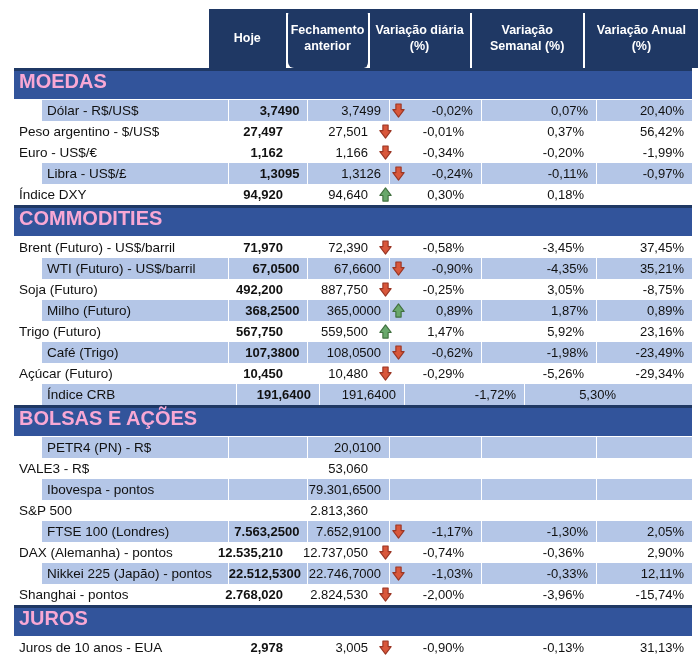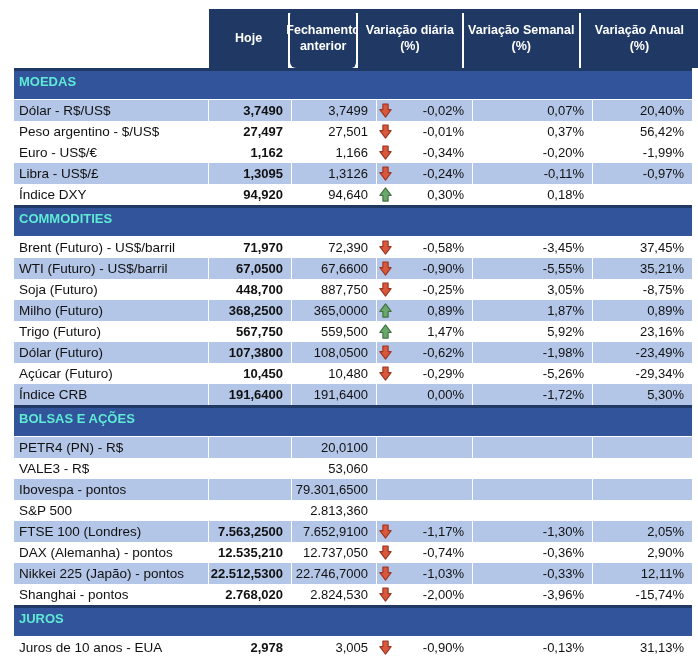--- a/index.html
+++ b/index.html
@@ -21,34 +21,34 @@
 
   
   .header-row{display:flex;margin:9px 0 0 209px;height:59px;}
   .hcell{
     background:var(--header-bg);color:#fff;font-weight:bold;font-size:12.5px;line-height:1.25;
     display:flex;align-items:center;justify-content:center;text-align:center;
     box-sizing:border-box;border-right:2px solid #fff;padding:2px 4px;
   }
   .hcell:last-child{border-right:none;}
   .w-hoje{width:83px;}
-  .w-fech{width:68px;border-radius:6px;}
+  .w-fech{width:82px;border-radius:6px;}
   .w-vdia{width:108px;}
   .w-vsem{width:120px;}
   .w-vano{width:120px;}
 
   
   #sections{margin-left:14px;width:678px;}
   .section-bar{
     box-sizing:border-box;height:32px;background:var(--section-bg);
     border-top:3px solid var(--header-bg);border-bottom:1px solid #fff;
-    color:#5eead4;font-weight:bold;font-size:13px;line-height:21px;padding-left:5px;
+    color:#f9a8d4;font-weight:bold;font-size:20px;line-height:21px;padding-left:5px;
   }
   .row{display:flex;height:21px;line-height:21px;font-size:13px;background:#fff;}
-  .row.shaded{background:var(--stripe-bg);}
+  .row.shaded{background:var(--stripe-bg);margin-left:28px;}
   .cell{
     box-sizing:border-box;border-right:1px solid #fff;
     text-align:right;padding-right:8px;overflow:hidden;white-space:nowrap;
   }
   .cell.label{width:195px;text-align:left;padding:0 0 0 5px;font-size:13.5px;}
   .cell.hoje{width:83px;font-weight:bold;}
   .cell.fech{width:85px;}
   .cell.vdia{width:96px;display:flex;padding:0;}
   .cell.vsem{width:120px;}
   .cell.vano{width:99px;border-right:none;}
@@ -171,26 +171,26 @@
         <div class="cell hoje">67,0500</div>
         <div class="cell fech">67,6600</div>
         <div class="cell vdia">
           <span class="arr">
             <svg viewBox="0 0 16 16" width="15" height="15">
               <path d="M5.2 1 h5.6 v6 H14 L8 15 2 7 h3.2 Z" fill="#D9573B" stroke="#9A3523" stroke-width="1.2" stroke-linejoin="round"></path>
             </svg>
           </span>
           <span class="val">-0,90%</span>
         </div>
-        <div class="cell vsem">-5,55%</div>
+        <div class="cell vsem">-4,35%</div>
         <div class="cell vano">35,21%</div>
       </div>
       <div class="row">
         <div class="cell label">Soja (Futuro)</div>
-        <div class="cell hoje">448,700</div>
+        <div class="cell hoje">492,200</div>
         <div class="cell fech">887,750</div>
         <div class="cell vdia">
           <span class="arr">
             <svg viewBox="0 0 16 16" width="15" height="15">
               <path d="M5.2 1 h5.6 v6 H14 L8 15 2 7 h3.2 Z" fill="#D9573B" stroke="#9A3523" stroke-width="1.2" stroke-linejoin="round"></path>
             </svg>
           </span>
           <span class="val">-0,25%</span>
         </div>
         <div class="cell vsem">3,05%</div>
@@ -220,21 +220,21 @@
             <svg viewBox="0 0 16 16" width="15" height="15">
               <path d="M5.2 15 h5.6 V9 H14 L8 1 2 9 h3.2 Z" fill="#69A86B" stroke="#41703F" stroke-width="1.2" stroke-linejoin="round"></path>
             </svg>
           </span>
           <span class="val">1,47%</span>
         </div>
         <div class="cell vsem">5,92%</div>
         <div class="cell vano">23,16%</div>
       </div>
       <div class="row shaded">
-        <div class="cell label">Dólar (Futuro)</div>
+        <div class="cell label">Café (Trigo)</div>
         <div class="cell hoje">107,3800</div>
         <div class="cell fech">108,0500</div>
         <div class="cell vdia">
           <span class="arr">
             <svg viewBox="0 0 16 16" width="15" height="15">
               <path d="M5.2 1 h5.6 v6 H14 L8 15 2 7 h3.2 Z" fill="#D9573B" stroke="#9A3523" stroke-width="1.2" stroke-linejoin="round"></path>
             </svg>
           </span>
           <span class="val">-0,62%</span>
         </div>
@@ -253,24 +253,20 @@
           </span>
           <span class="val">-0,29%</span>
         </div>
         <div class="cell vsem">-5,26%</div>
         <div class="cell vano">-29,34%</div>
       </div>
       <div class="row shaded">
         <div class="cell label">Índice CRB</div>
         <div class="cell hoje">191,6400</div>
         <div class="cell fech">191,6400</div>
-        <div class="cell vdia">
-          <span class="arr"></span>
-          <span class="val">0,00%</span>
-        </div>
         <div class="cell vsem">-1,72%</div>
         <div class="cell vano">5,30%</div>
       </div>
       <div class="section-bar">BOLSAS E AÇÕES</div>
       <div class="row shaded">
         <div class="cell label">PETR4 (PN) - R$</div>
         <div class="cell hoje"></div>
         <div class="cell fech">20,0100</div>
         <div class="cell vdia">
           <span class="arr"></span>

